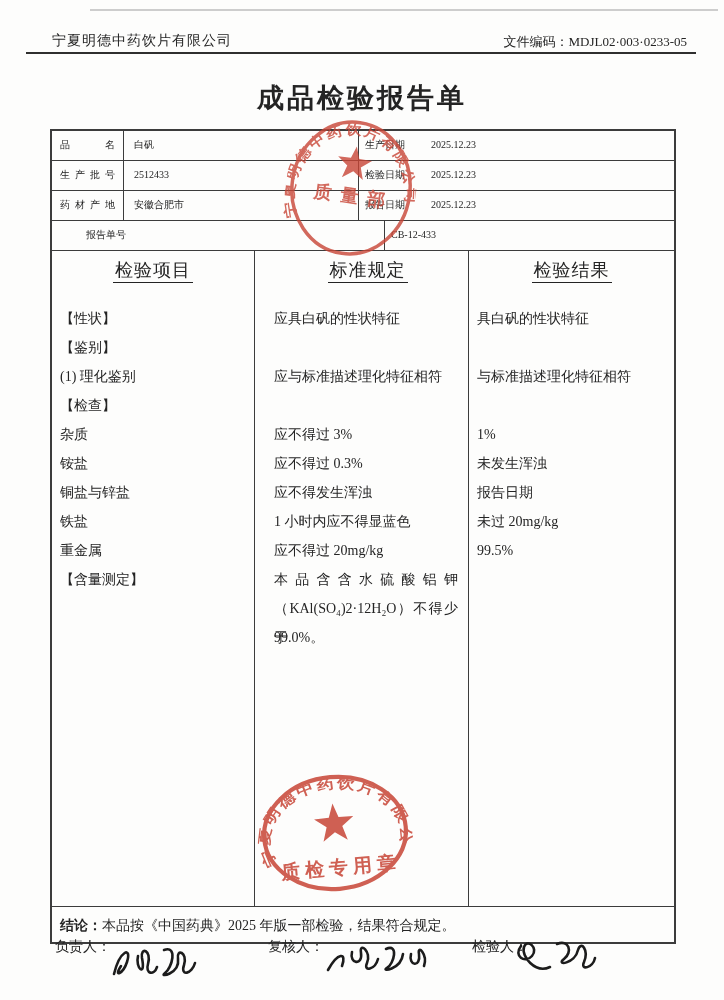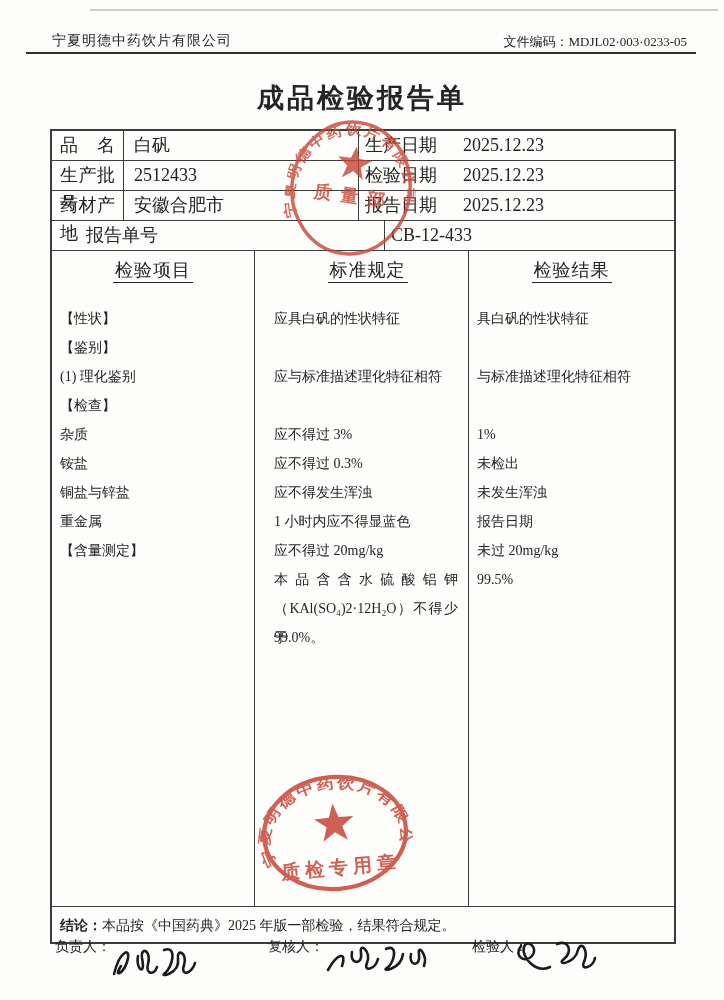--- a/index.html
+++ b/index.html
@@ -18,21 +18,21 @@
   }
   .abs{position:absolute;}
   .artifact{left:90px;top:9px;width:628px;height:2px;background:#b3b3b3;opacity:.65;}
   .company{left:52px;top:32px;font-size:14px;letter-spacing:1px;}
   .doccode{top:33px;right:37px;font-size:13px;margin-left:12px;}
   .rule{left:26px;top:52px;width:670px;height:2px;background:#2f2f2f;}
   .title{left:0;right:0;top:80px;text-align:center;font-size:27px;font-weight:700;letter-spacing:3px;}
 
   
   .outer{left:50px;top:129px;width:626px;height:815px;border:2px solid var(--border);}
-  .irow{display:flex;height:30px;border-bottom:1px solid var(--border);font-size:18px;line-height:28px;}
+  .irow{display:flex;height:30px;border-bottom:1px solid var(--border);font-size:10px;line-height:28px;}
   .irow .c{height:100%;}
   .c.a{width:72px;border-right:1px solid var(--border);padding:0 8px;text-align:justify;text-align-last:justify;}
   .c.b{width:235px;border-right:1px solid var(--border);padding:0 10px;}
   .c.rt{flex:1;padding:0 6px;display:flex;}
   .c.rt .v2{margin-left:26px;}
   .c.ab{width:307px;border-right:1px solid var(--border);padding:0 8px;margin-left:26px;}
 
   .tbody3{display:flex;height:655px;}
   .bcol{height:100%;}
   .bcol.col-item{width:203px;border-right:1px solid var(--border);}
@@ -112,20 +112,21 @@
     <div class="bcol col-item">
       <div class="bhead"><span class="hu">检验项目</span></div>
       <div class="lines">
           <div class="tline">【性状】</div>
           <div class="tline">【鉴别】</div>
           <div class="tline">(1) 理化鉴别</div>
           <div class="tline">【检查】</div>
           <div class="tline">杂质</div>
           <div class="tline">铵盐</div>
           <div class="tline">铜盐与锌盐</div>
+          <div class="tline">铁盐</div>
           <div class="tline">重金属</div>
           <div class="tline">【含量测定】</div>
         </div>
     </div>
     <div class="bcol col-std">
       <div class="bhead"><span class="hu">标准规定</span></div>
       <div class="lines">
           <div class="tline">应具白矾的性状特征</div>
           <div class="tline"></div>
           <div class="tline">应与标准描述理化特征相符</div>
@@ -141,21 +142,20 @@
         </div>
     </div>
     <div class="bcol col-res">
       <div class="bhead"><span class="hu">检验结果</span></div>
       <div class="lines">
           <div class="tline">具白矾的性状特征</div>
           <div class="tline"></div>
           <div class="tline">与标准描述理化特征相符</div>
           <div class="tline"></div>
           <div class="tline">1%</div>
-          <div class="tline">未检出</div>
           <div class="tline">未发生浑浊</div>
           <div class="tline">报告日期</div>
           <div class="tline">未过 20mg/kg</div>
           <div class="tline">99.5%</div>
         </div>
     </div>
   </div>
 
   <div class="conclusion">
     <b>结论：</b><span>本品按《中国药典》2025 年版一部检验，结果符合规定。</span>

